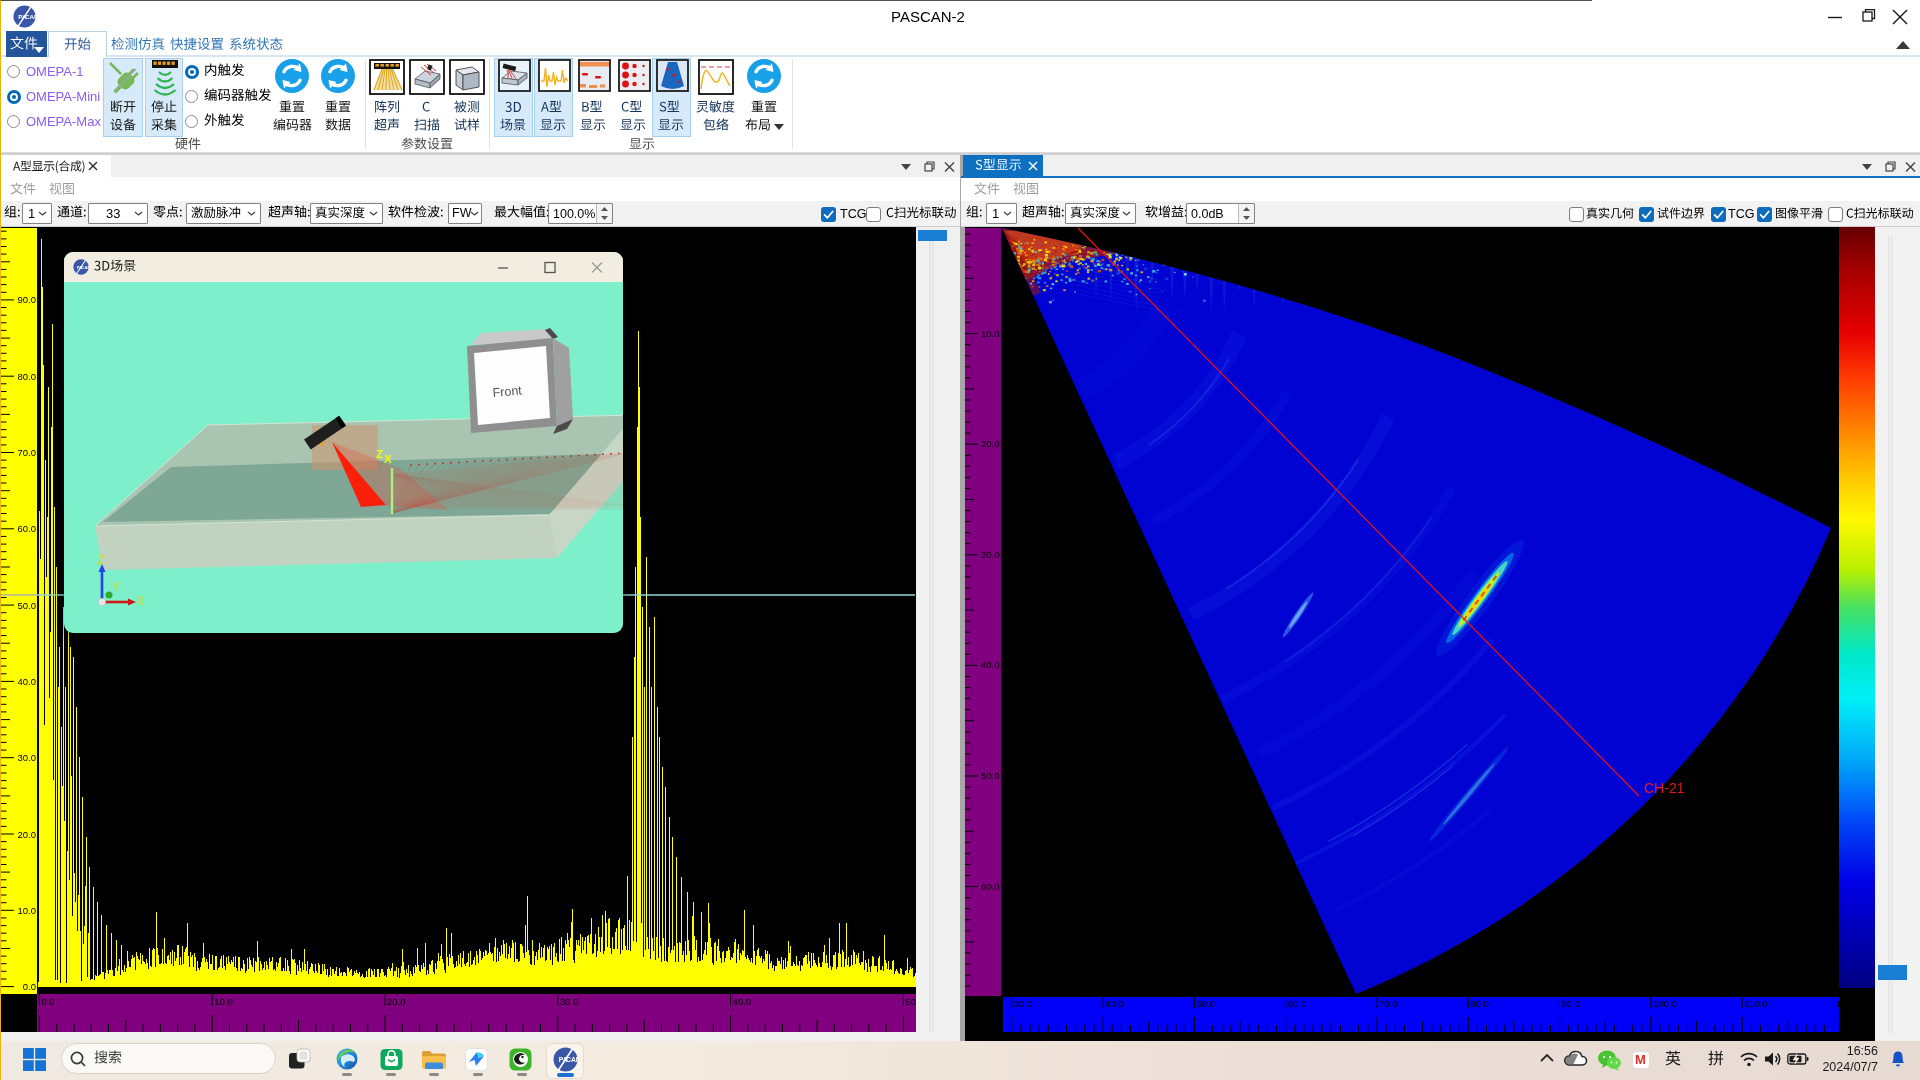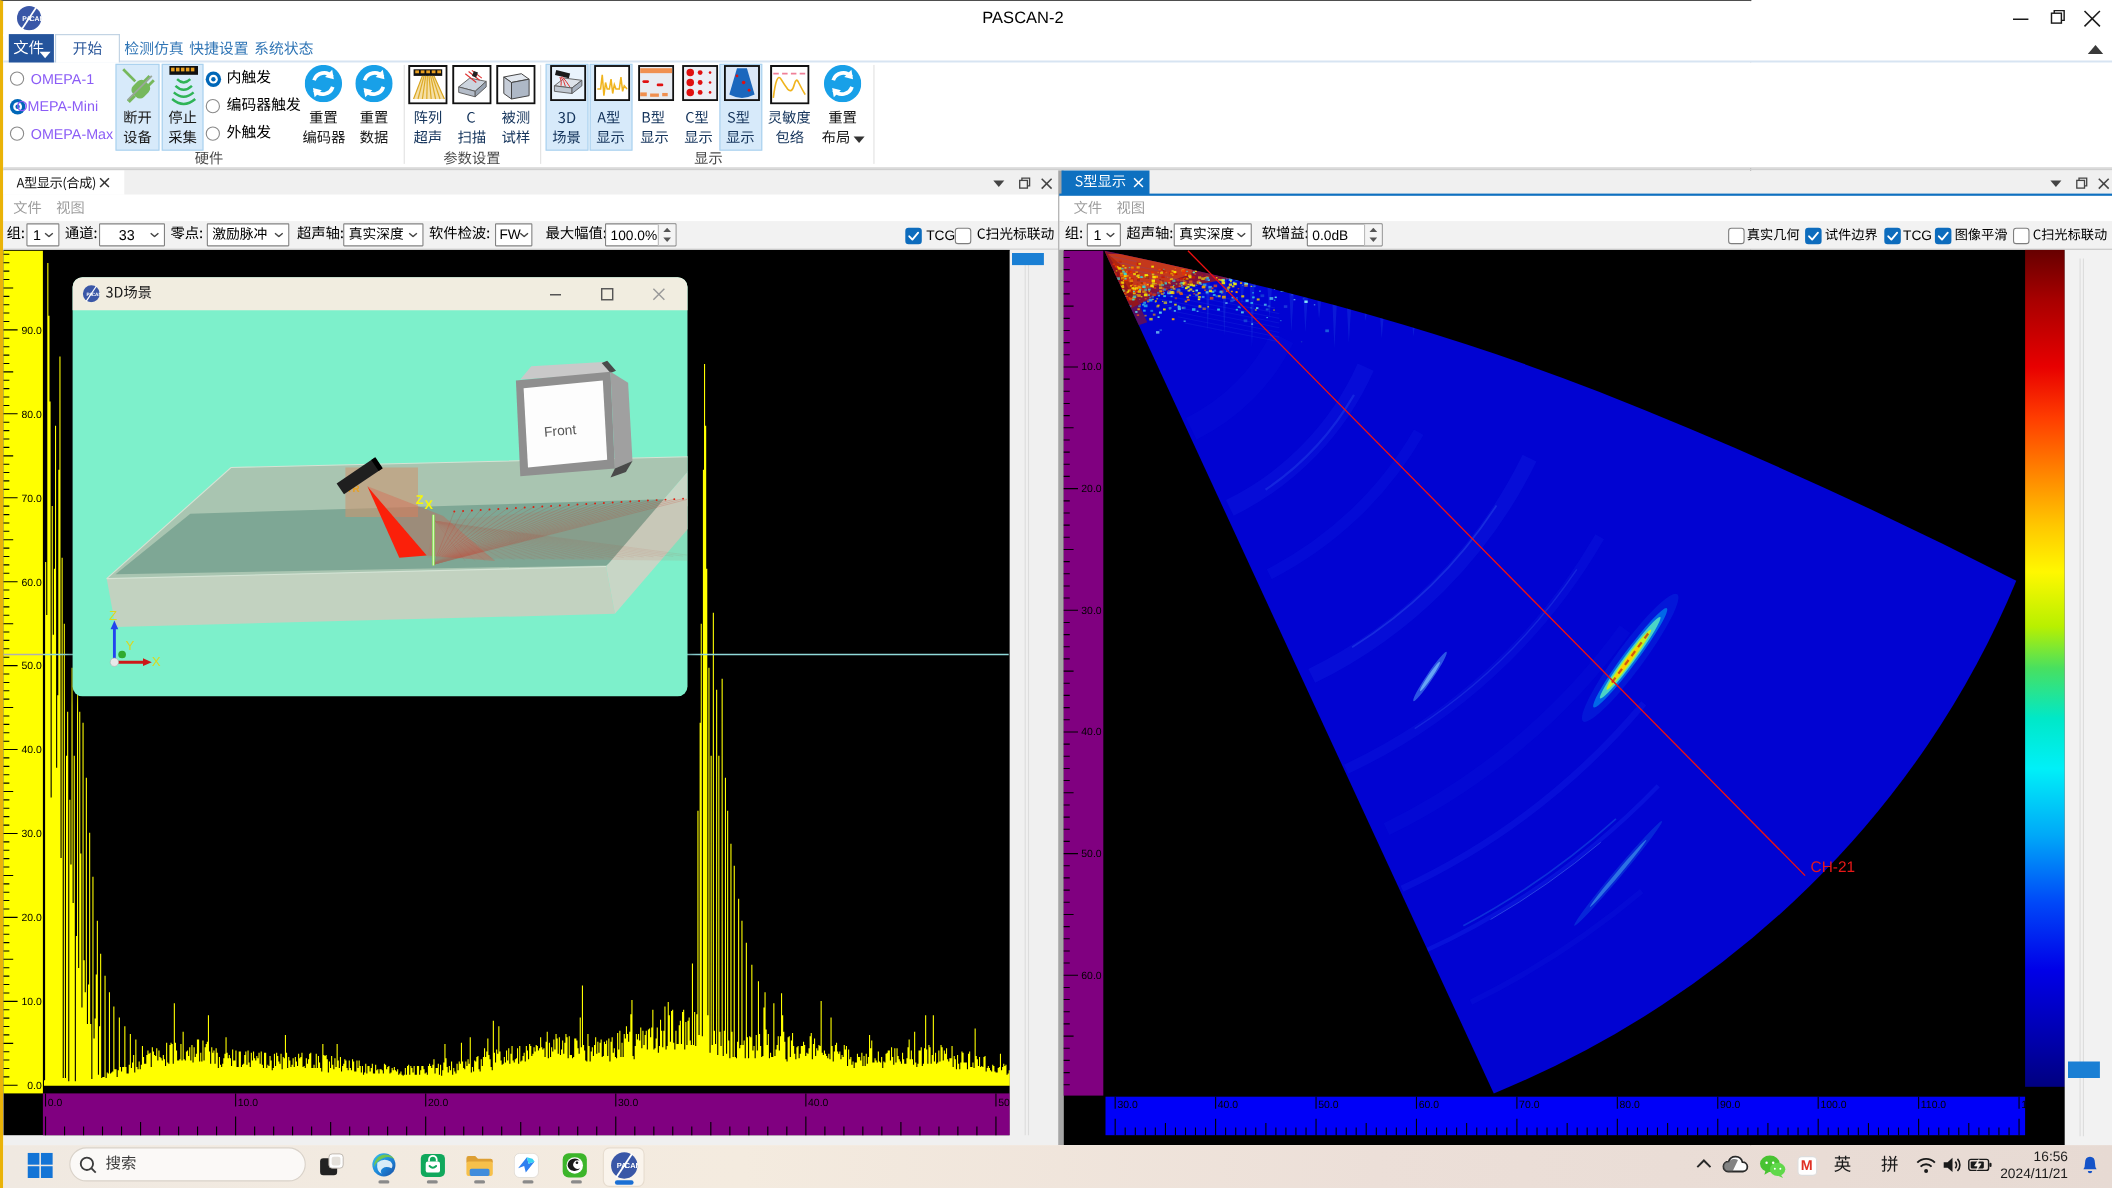--- a/index.html
+++ b/index.html
@@ -1,17 +1,17 @@
 <!DOCTYPE html>
 <html><head><meta charset="utf-8"><style>
 html,body{margin:0;padding:0;width:1920px;height:1080px;overflow:hidden;background:#fff;
 font-family:"Liberation Sans",sans-serif;-webkit-font-smoothing:antialiased}
 *{box-sizing:border-box}
 .abs{position:absolute}
-#scr{position:relative;width:1592px;height:1080px;border-left:3px solid #eab308;border-right:1px solid #4e4e4e;border-top:1px solid #4e4e4e}
+#scr{position:relative;width:1592px;height:1080px;border-left:1px solid #eab308;border-right:1px solid #4e4e4e;border-top:1px solid #4e4e4e}
 .combo{position:absolute;background:#fff;border:1px solid #828282;border-radius:1px}
 .lbl13{position:absolute;font-size:13px;color:#8b5cf6}
 </style></head><body>
 <div id="scr">
 <div class="abs" style="left:0;top:0;width:1920px;height:32px;background:#fff"></div>
 <svg class="abs" style="left:12px;top:4px" width="23" height="23" viewBox="0 0 24 24">
       <circle cx="12" cy="12" r="11.5" fill="#3a57a7"></circle>
       <line x1="19" y1="1.5" x2="5" y2="22.5" stroke="#fff" stroke-width="1.6"></line>
       <text x="5.5" y="14.5" font-size="6.5" font-family="Liberation Sans" font-weight="bold" fill="#fff">PA</text>
       <text x="12.5" y="14.5" font-size="6.5" font-family="Liberation Sans" font-weight="bold" fill="#fff">CAN</text>
@@ -47,21 +47,21 @@
     </svg>
 <svg class="abs" style="left:1893px;top:38px" width="18" height="12">
       <polygon points="2,10 16,10 9,2" fill="#3a3a3a"></polygon>
     </svg>
 <div class="abs" style="left:0;top:56px;width:1920px;height:96px;background:#fff;border-bottom:1px solid #d9d9d9"></div>
 <div class="abs" style="left:6px;top:64px;width:13px;height:13px;border-radius:50%;background:#fff;border:1px solid #8a8a8a"></div>
 <div class="lbl13" style="left:25px;top:63px;font-size:13px">OMEPA-1</div>
 <div class="abs" style="left:6px;top:89px;width:14px;height:14px;border-radius:50%;background:#0067b8"></div>
     <div class="abs" style="left:9px;top:92px;width:8px;height:8px;border-radius:50%;background:#fff"></div>
     <div class="abs" style="left:11px;top:94px;width:4px;height:4px;border-radius:50%;background:#0067b8"></div>
-<div class="lbl13" style="left:12px;top:88px;font-size:13px">OMEPA-Mini</div>
+<div class="lbl13" style="left:25px;top:88px;font-size:13px">OMEPA-Mini</div>
 <div class="abs" style="left:6px;top:114px;width:13px;height:13px;border-radius:50%;background:#fff;border:1px solid #8a8a8a"></div>
 <div class="lbl13" style="left:25px;top:113px;font-size:13px">OMEPA-Max</div>
 <div class="abs" style="left:102px;top:56.5px;width:40px;height:79px;background:#d7eafa;border:1px solid #a8d0ee"></div>
 <svg class="abs" style="left:107px;top:60px" width="32" height="38" viewBox="0 0 32 38">
 <line x1="2" y1="2" x2="13" y2="13" stroke="#76b85c" stroke-width="2.5"></line>
 <g transform="rotate(45 18 20)">
         <rect x="11" y="12" width="14" height="16" rx="5" fill="#76b85c"></rect>
         <rect x="14" y="6" width="2.6" height="7" fill="#76b85c"></rect>
         <rect x="19.4" y="6" width="2.6" height="7" fill="#76b85c"></rect>
         <rect x="16.2" y="28" width="3.6" height="8" fill="#76b85c"></rect>
@@ -1727,17 +1727,17 @@
 <path d="M11.5 5 A4.5 4.5 0 0 1 11.5 11" fill="none" stroke="#1a1a1a" stroke-width="1.5"></path>
 <path d="M13.5 2.5 A8 8 0 0 1 13.5 13.5" fill="none" stroke="#1a1a1a" stroke-width="1.5"></path>
     </svg>
 <svg class="abs" style="left:1786px;top:1051px" width="22" height="14">
 <rect x="0.8" y="2" width="18" height="10" rx="2" fill="none" stroke="#1a1a1a" stroke-width="1.3"></rect>
 <rect x="19.5" y="5" width="2" height="4" rx="1" fill="#1a1a1a"></rect>
 <rect x="2.5" y="3.8" width="12" height="6.4" rx="1" fill="#1a1a1a"></rect>
 <polygon points="10,2 6,8 9,8 8,12 12,6 9,6" fill="#f6eee6" stroke="#f6eee6" stroke-width="0.6"></polygon>
     </svg>
 <div class="abs" style="left:1809px;top:1043px;width:68px;font-size:12.5px;color:#1a1a1a;text-align:right">16:56</div>
-<div class="abs" style="left:1795px;top:1059px;width:82px;font-size:12.5px;color:#1a1a1a;text-align:right">2024/11/21</div>
+<div class="abs" style="left:1795px;top:1059px;width:82px;font-size:12.5px;color:#1a1a1a;text-align:right">2024/07/7</div>
 <svg class="abs" style="left:1888px;top:1049px" width="18" height="20">
 <path d="M9 1.5 Q13.5 1.5 13.5 7 Q13.5 11 15 13 H3 Q4.5 11 4.5 7 Q4.5 1.5 9 1.5 Z" fill="#1553c8"></path>
 <path d="M7 14.5 A2 2 0 0 0 11 14.5 Z" fill="#1553c8"></path>
     </svg>
 </div>
 </body></html>

